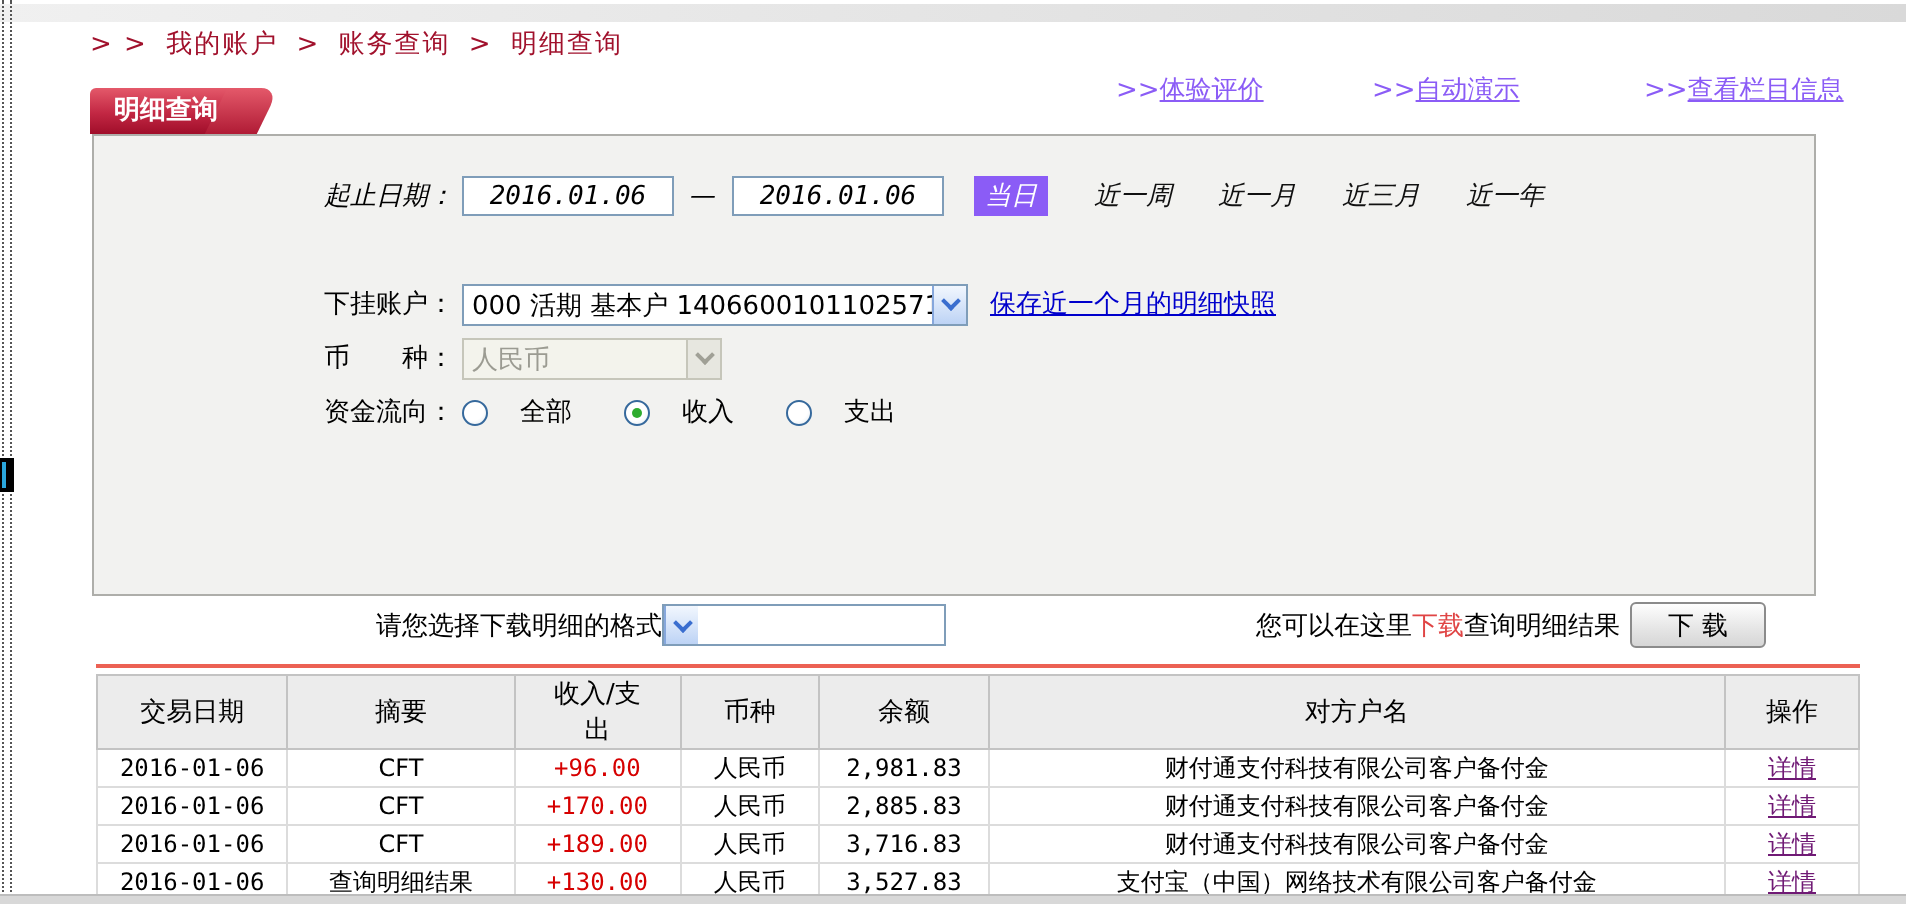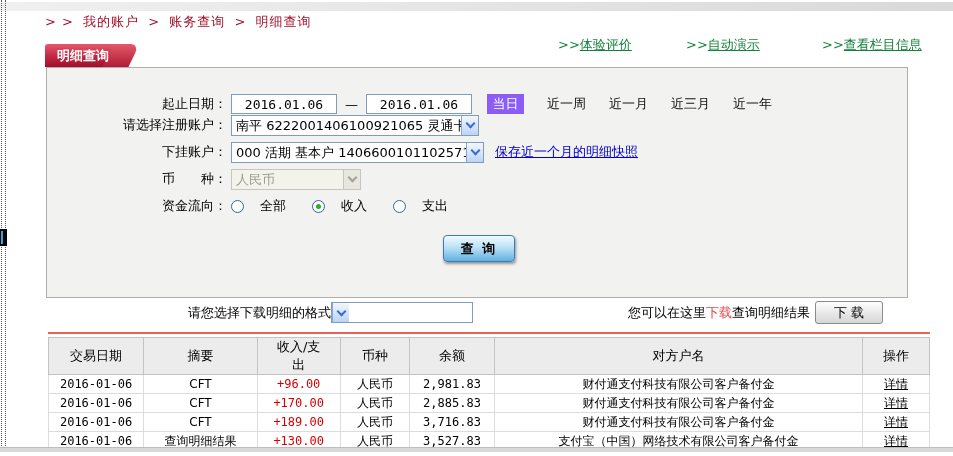--- a/index.html
+++ b/index.html
@@ -19,21 +19,21 @@
   .breadcrumb { position:absolute; left:45px; top:13px; color:#a1112c; letter-spacing:1px; }
   .breadcrumb span { margin-right:4px; }
 
   .tab { position:absolute; left:45px; top:44px; height:23px; padding:0 14px 0 12px;
          background:linear-gradient(180deg,#e4596a 0%,#c22743 55%,#a00e2a 100%);
          color:#fff; font-weight:bold; line-height:23px; border-radius:3px 0 0 0; z-index:2; }
   .tab::after { content:""; position:absolute; right:-11px; top:0; width:26px; height:23px;
          background:linear-gradient(180deg,#e4596a 0%,#b01b35 100%);
          transform:skewX(-26deg); border-radius:0 9px 0 0; z-index:-1; }
 
-  .toplink { position:absolute; top:36px; color:#15803d; white-space:nowrap; cursor:pointer; }
+  .toplink { position:absolute; top:36px; color:#8b5cf6; white-space:nowrap; cursor:pointer; }
   .toplink .txt { text-decoration:underline; }
   .tl1 { left:558px; } .tl2 { left:686px; } .tl3 { left:822px; }
 
   .form-box { position:absolute; left:46px; top:67px; width:862px; height:231px;
               background:#f2f2f0; border:1px solid #aeaeaa; }
   .frow { position:absolute; left:0; width:100%; height:22px; display:flex; align-items:center; }
   .flabel { width:180px; text-align:right; flex:none; }
   .gap4 { margin-left:4px; }
 
   .tinput { width:106px; height:20px; border:1px solid #7f9db9; background:#fff;
@@ -83,21 +83,21 @@
   .red-line { position:absolute; left:48px; top:332px; width:882px; height:2px; background:#ec6154; }
 
   .detail-table { position:absolute; left:48px; top:337px; width:882px;
                   border-collapse:collapse; font-size:12px; table-layout:fixed; }
   .detail-table th { background:#ececec; border:1px solid #c3c3c3; font-weight:normal;
                   height:19px; padding:0 14px; font-size:13px; }
   .detail-table td { border:1px solid #dcdcdc; height:19px; padding:0 2px; text-align:center;
                   white-space:nowrap; overflow:hidden; }
   .mono { font-family:"DejaVu Sans Mono",monospace; }
   .amount { color:#d60000; }
-  .op-link { color:#000000; text-decoration:underline; cursor:pointer; }
+  .op-link { color:#701a75; text-decoration:underline; cursor:pointer; }
 </style>
 </head>
 <body>
 
 <div class="page">
   <div class="top-band"></div>
   <div class="dotted-a"></div>
   <div class="dotted-b"></div>
   <div class="edge-marker"></div>
 
@@ -119,39 +119,32 @@
   </a>
   <a class="toplink tl2">
     <span class="pfx">&gt;&gt;</span><span class="txt">自动演示</span>
   </a>
   <a class="toplink tl3">
     <span class="pfx">&gt;&gt;</span><span class="txt">查看栏目信息</span>
   </a>
 
   <div class="form-box">
 
-    <div class="frow" style="top:25px;">
+    <div class="frow" style="top:19px;font-style:italic;">
       <span class="flabel">起止日期：</span>
       <div class="tinput gap4">2016.01.06</div>
       <span class="dash">—</span>
       <div class="tinput">2016.01.06</div>
       <span class="today">当日</span>
       <span class="range">近一周</span>
       <span class="range">近一月</span>
       <span class="range">近三月</span>
       <span class="range">近一年</span>
     </div>
 
-    <div class="frow" style="top:46px;">
-      <span class="flabel">请选择注册账户：</span>
-      <div class="sel w-reg gap4">
-        <span class="val">南平 6222001406100921065 灵通卡</span>
-        <span class="arrow"></span>
-      </div>
-    </div>
 
     <div class="frow" style="top:73px;">
       <span class="flabel">下挂账户：</span>
       <div class="sel w-sub gap4">
         <span class="val">000 活期 基本户 1406600101102571848</span>
         <span class="arrow"></span>
       </div>
       <a class="snap-link">保存近一个月的明细快照</a>
     </div>
 
@@ -174,21 +167,20 @@
           <span class="radio checked"></span>
           <span>收入</span>
         </label>
         <label class="flow-option">
           <span class="radio"></span>
           <span>支出</span>
         </label>
       </div>
     </div>
 
-    <div class="query-btn">查 询</div>
   </div>
 
   <div class="dl-left">
     <span>请您选择下载明细的格式</span>
     <div class="sel w-fmt">
       <span class="arrow"></span>
     </div>
   </div>
 
   <div class="dl-right">

